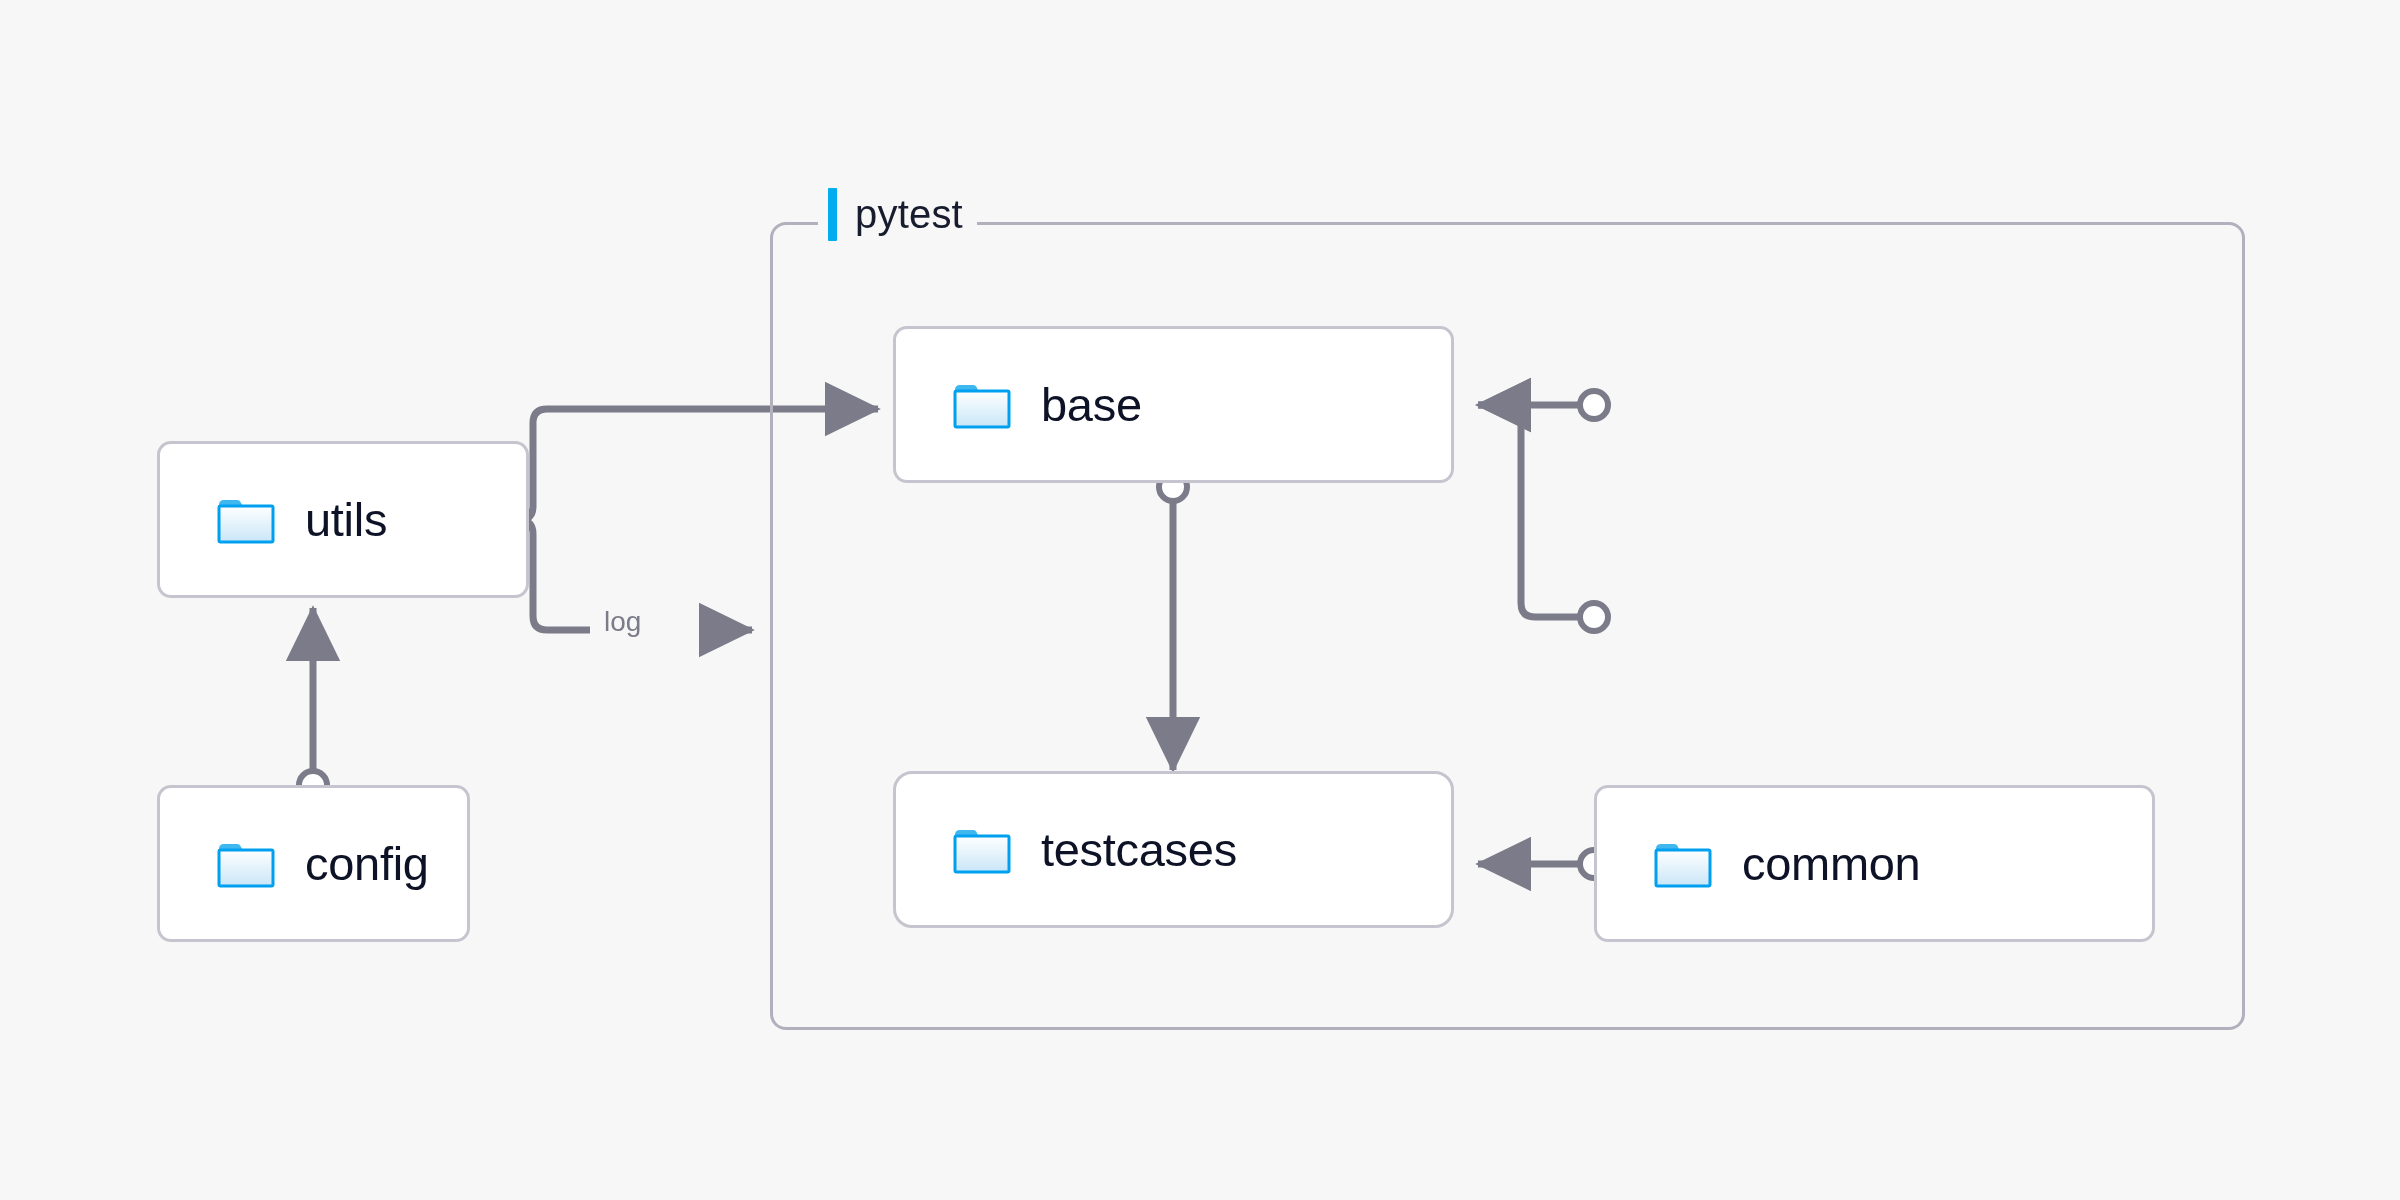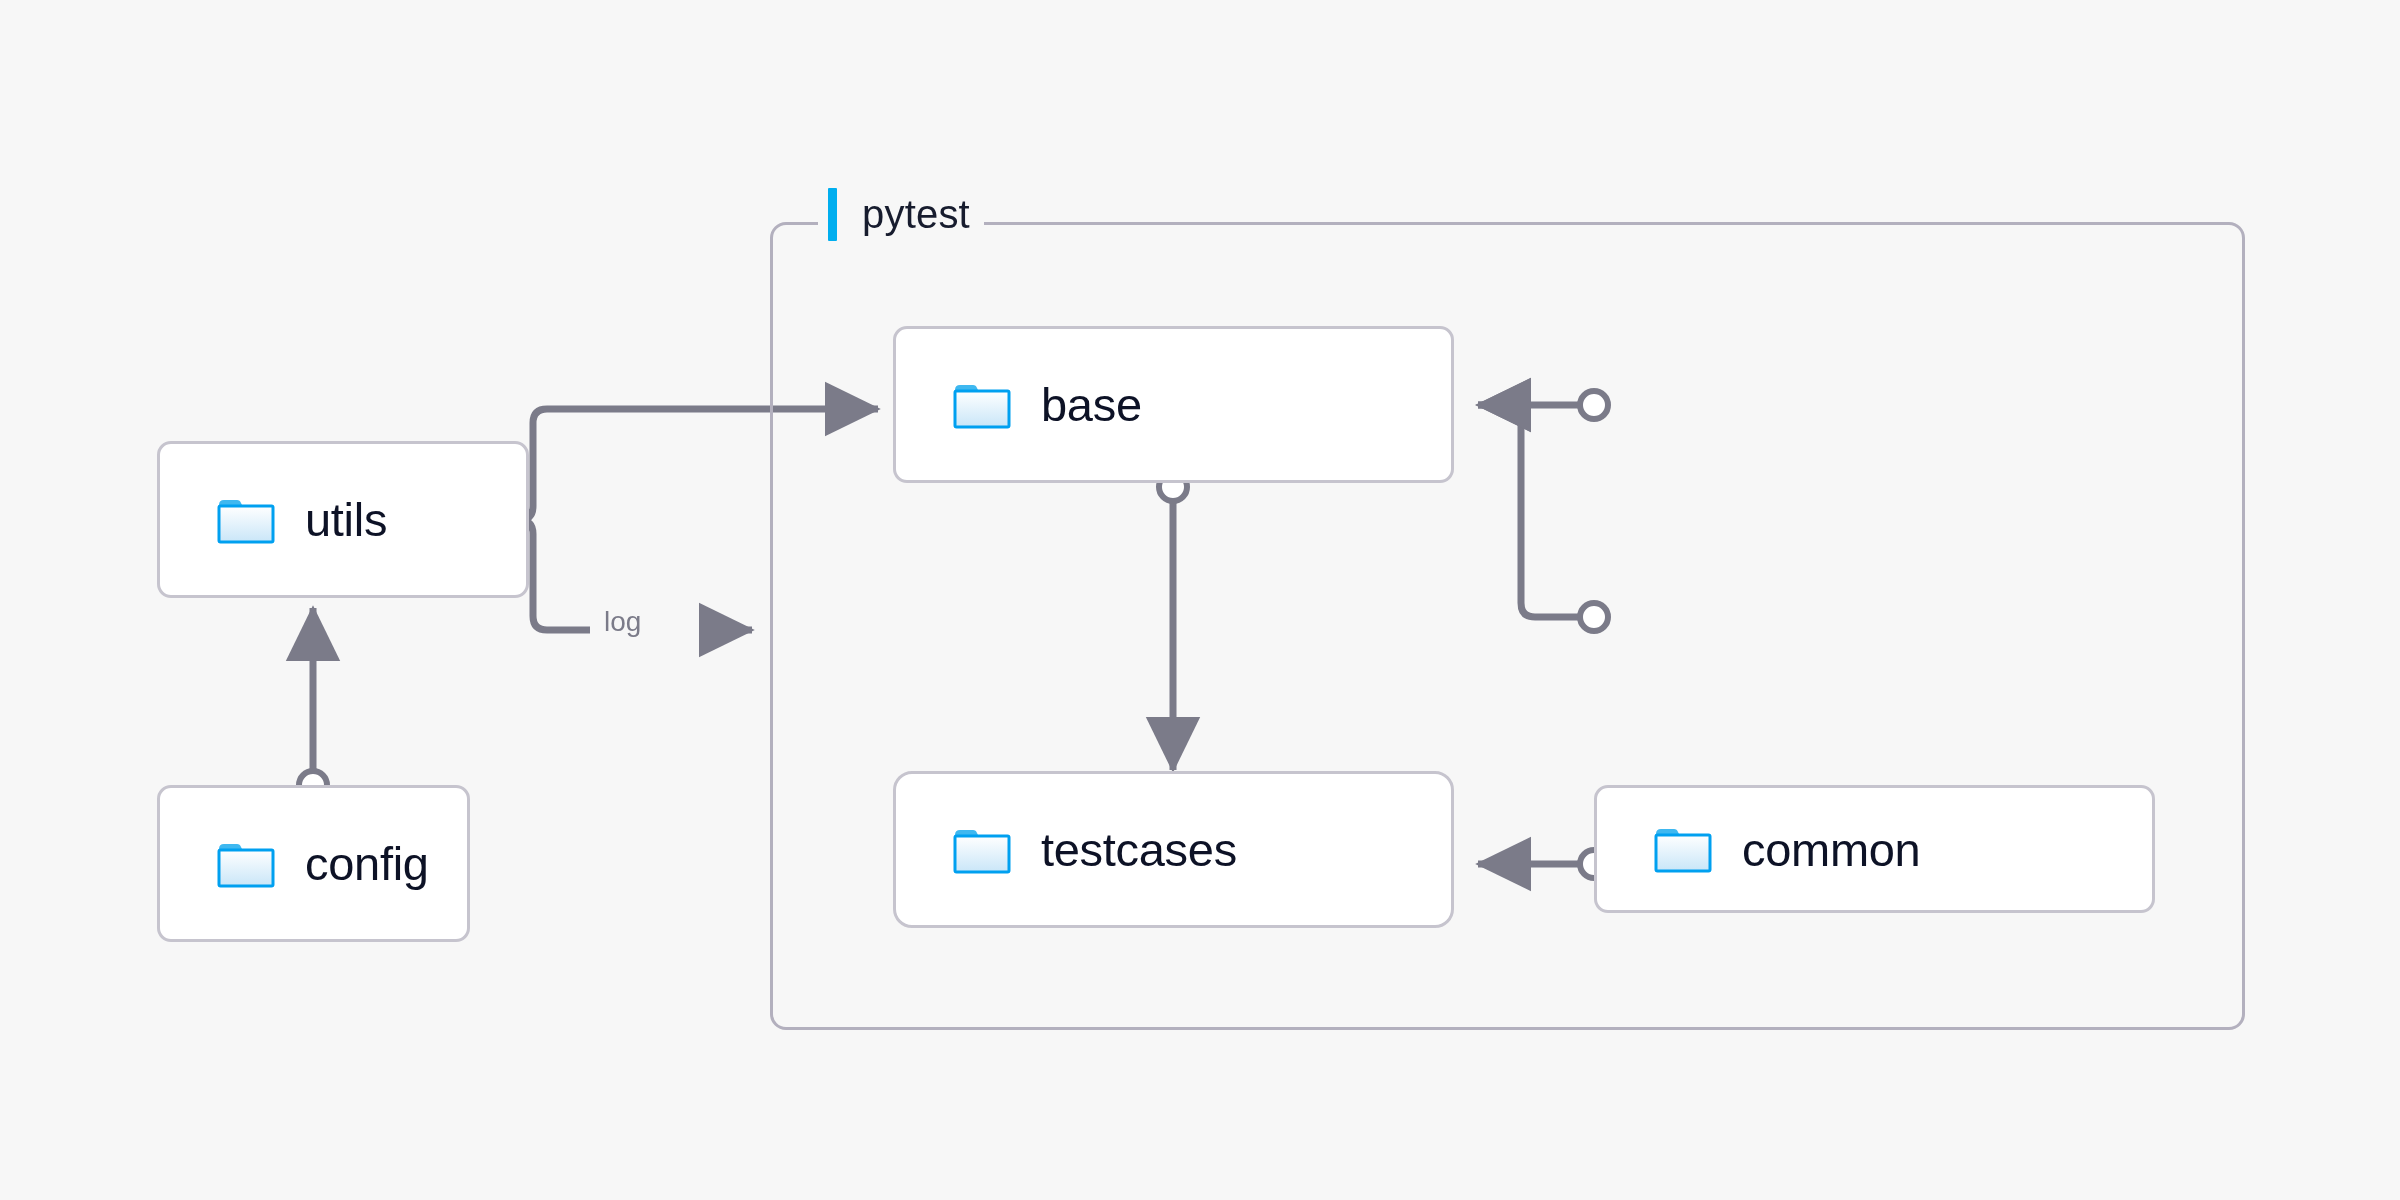--- a/index.html
+++ b/index.html
@@ -38,21 +38,21 @@
     box-sizing: border-box;
     background: transparent;
   }
   .group-label {
     position: absolute;
     left: 818px;
     top: 186px;
     height: 56px;
     display: flex;
     align-items: center;
-    gap: 25px;
+    gap: 18px;
     background: #f7f7f7;
     padding: 0 14px 0 10px;
   }
   .group-bar {
     width: 9px;
     height: 53px;
     background: #00aeef;
     border-radius: 1px;
     flex: 0 0 auto;
   }
@@ -83,21 +83,21 @@
     line-height: 1;
   }
 
   
   .n-utils     { left: 157px;  top: 441px; width: 372px;  height: 157px; }
   .n-config    { left: 157px;  top: 785px; width: 313px;  height: 157px; }
   .n-base      { left: 893px;  top: 326px; width: 561px;  height: 157px; }
   .n-testcases { left: 893px;  top: 771px; width: 561px;  height: 157px; border-radius: 19px; }
   .n-pymilvus  { left: 1594px; top: 326px; width: 561px;  height: 157px; }
   .n-check     { left: 1594px; top: 538px; width: 561px;  height: 157px; }
-  .n-common    { left: 1594px; top: 785px; width: 561px;  height: 128px; }
+  .n-common    { left: 1594px; top: 785px; width: 561px;  height: 157px; }
 
   
   .folder-icon {
     width: 58px;
     height: 48px;
     flex: 0 0 auto;
     display: block;
   }
 
   

